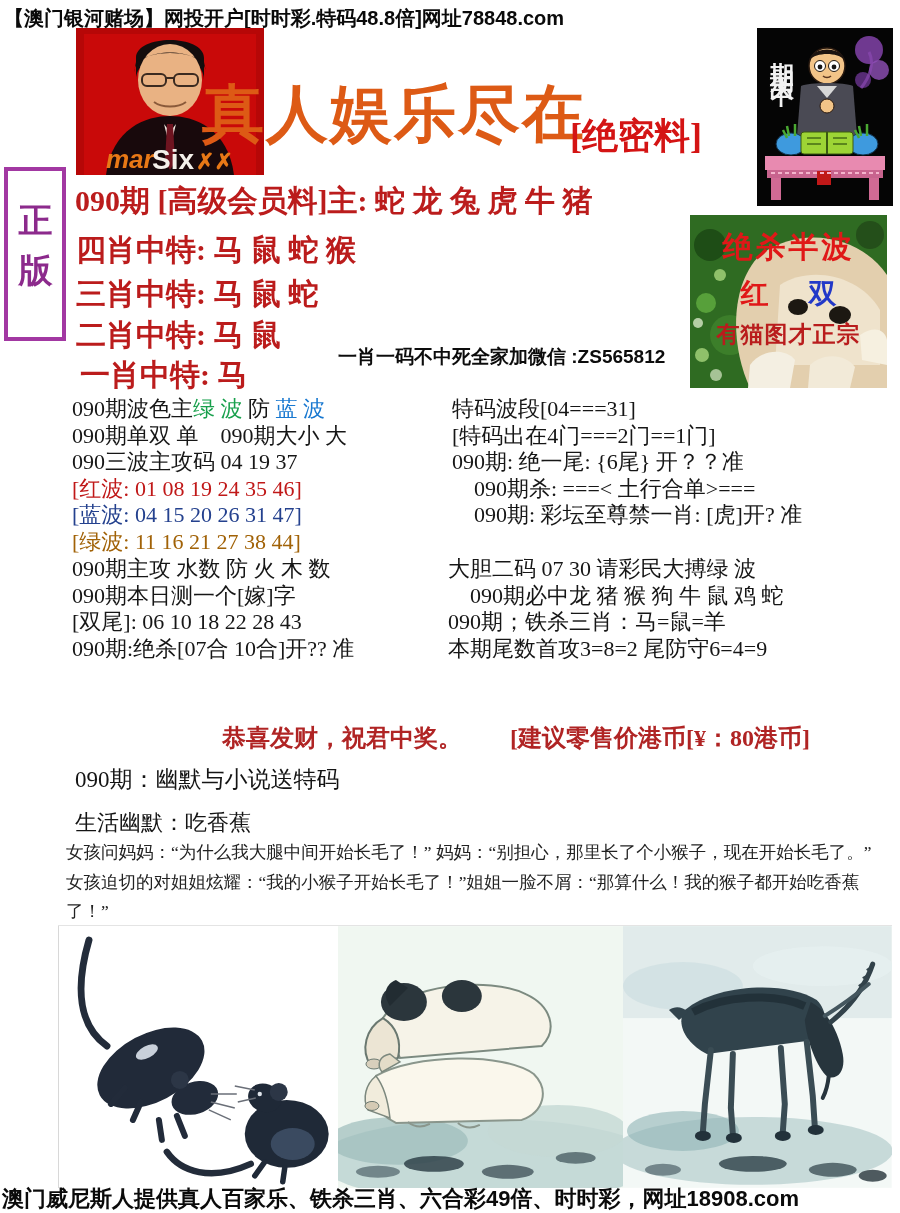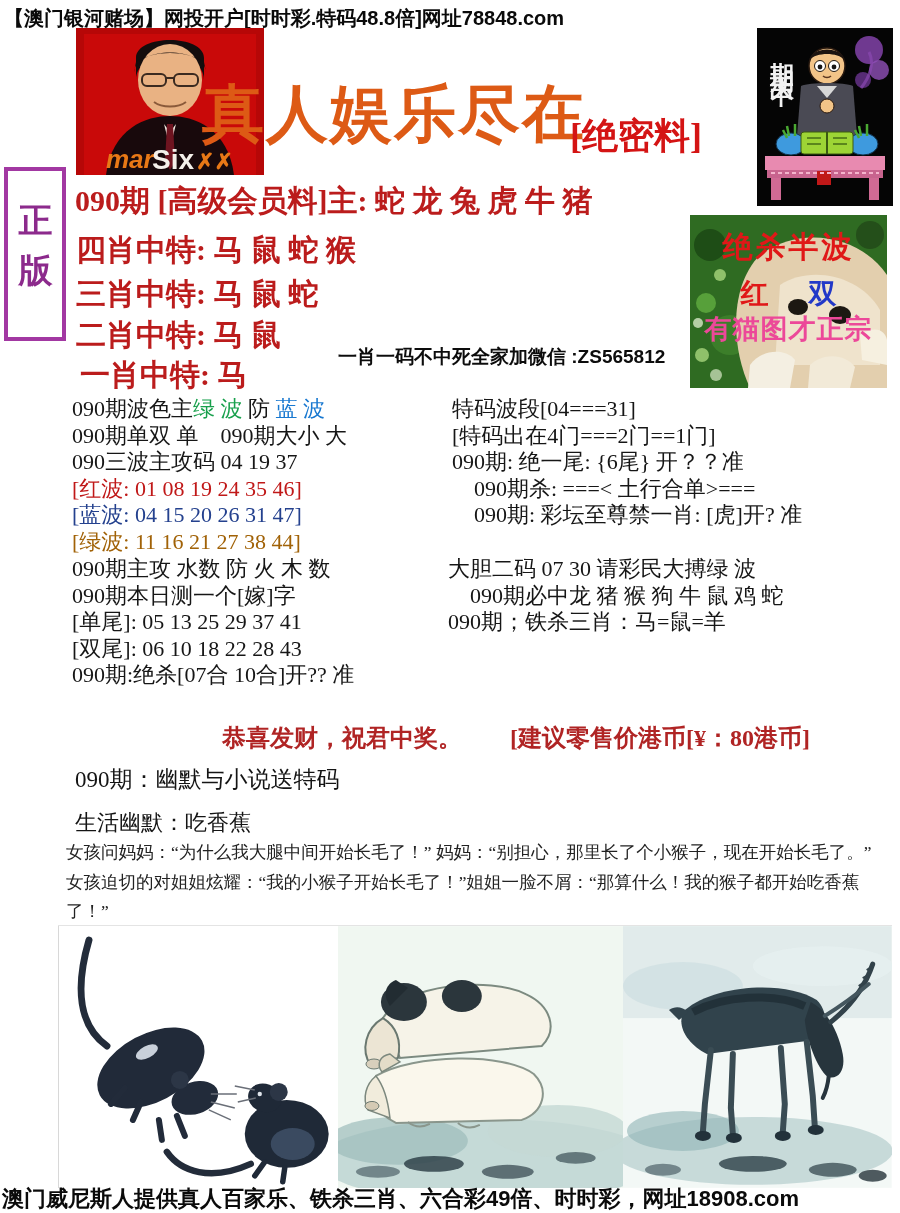--- a/index.html
+++ b/index.html
@@ -30,21 +30,21 @@
   .painting.rat{border-left:1px solid #d8d8d8;}
   .footer-ad{left:2px;top:1184px;font-family:"Liberation Sans",sans-serif;font-weight:bold;
              font-size:22px;color:#0a0a0a;white-space:nowrap;}
   .cat-card{left:690px;top:215px;width:197px;height:173px;}
   .cat-card svg{position:absolute;left:0;top:0;}
   .cat-overlay{position:absolute;width:100%;text-align:center;font-weight:bold;white-space:nowrap;}
   .cat-l1{top:12px;font-size:30px;color:#e01818;letter-spacing:3px;}
   .cat-l2{top:60px;font-size:28px;}
   .cat-l2 .r{color:#e01818;margin-right:40px;}
   .cat-l2 .b{color:#2238c8;}
-  .cat-l3{top:96px;font-size:27px;color:#ec4899;letter-spacing:1px;}
+  .cat-l3{top:104px;font-size:23px;color:#b91c1c;letter-spacing:1px;}
   .cartoon-label{left:766px;top:42px;writing-mode:vertical-rl;font-size:24px;font-weight:bold;
                  color:#f2f2f2;letter-spacing:7px;}
 </style>
 </head>
 <body>
 
 <div class="page">
 
   <div class="abs top-ad">【澳门银河赌场】网投开户[时时彩.特码48.8倍]网址78848.com</div>
 
@@ -156,28 +156,28 @@
     <div class="row"><span>特码波段[04===31]</span></div>
     <div class="row"><span>[特码出在4门===2门==1门]</span></div>
     <div class="row"><span>090期: 绝一尾: {6尾} 开？？准</span></div>
     <div class="row"><span>　090期杀: ===&lt; 土行合单&gt;===</span></div>
     <div class="row"><span>　090期: 彩坛至尊禁一肖: [虎]开? 准</span></div>
   </div>
 
   <div class="abs board" style="left:72px;top:556px;">
     <div class="row"><span>090期主攻 水数 防 火 木 数</span></div>
     <div class="row"><span>090期本日测一个[嫁]字</span></div>
-    <div class="row"><span>[单尾]: 05 13 25 29 37 41</span></div>
     <div class="row"><span>[双尾]: 06 10 18 22 28 43</span></div>
     <div class="row"><span>090期:绝杀[07合 10合]开?? 准</span></div>
   </div>
   <div class="abs board" style="left:448px;top:556px;">
     <div class="row"><span>大胆二码 07 30  请彩民大搏绿 波</span></div>
     <div class="row"><span>　090期必中龙 猪 猴 狗 牛 鼠 鸡 蛇</span></div>
     <div class="row"><span>090期；铁杀三肖：马=鼠=羊</span></div>
+    <div class="row"><span>本期尾数首攻3=8=2 尾防守6=4=9</span></div>
   </div>
 
   <div class="abs congrats">恭喜发财，祝君中奖。　　[建议零售价港币[¥：80港币]</div>
 
   <div class="abs humor-heading">090期：幽默与小说送特码</div>
   <div class="abs humor-subtitle">生活幽默：吃香蕉</div>
   <div class="abs story">女孩问妈妈：“为什么我大腿中间开始长毛了！” 妈妈：“别担心，那里长了个小猴子，现在开始长毛了。” 女孩迫切的对姐姐炫耀：“我的小猴子开始长毛了！”姐姐一脸不屑：“那算什么！我的猴子都开始吃香蕉了！”</div>
 
   <div class="abs paintings-row">
     <svg class="painting rat" width="279" height="262" viewBox="0 0 279 262">

